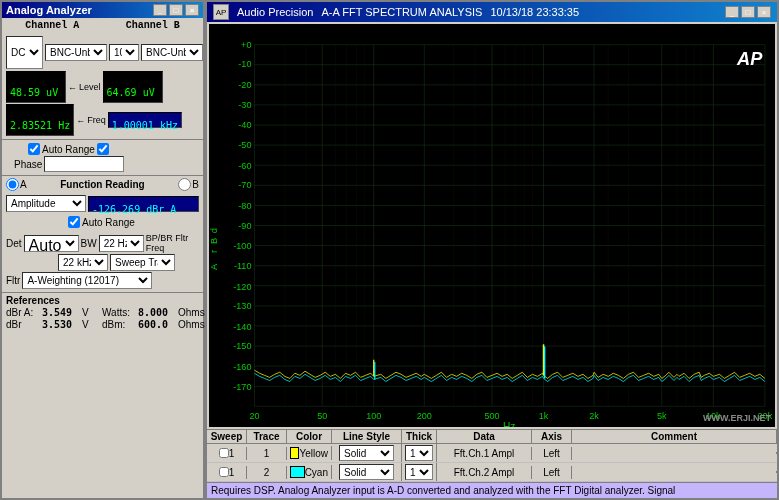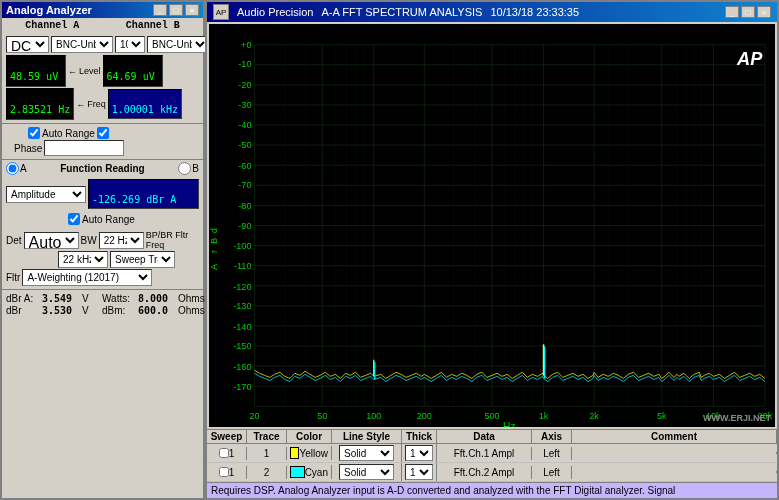--- a/index.html
+++ b/index.html
@@ -55,21 +55,21 @@
       border: 1px inset #404040;
       min-width: 60px;
       height: 16px;
       display: inline-block;
     }
     .blue-display {
       background: #000080;
       color: #00ffff;
       font-family: monospace;
       font-size: 10px;
-      padding: 14px 3px;
+      padding: 7px 3px;
       border: 1px inset #404040;
       min-width: 60px;
       height: 16px;
       display: inline-block;
     }
     .channel-header {
       display: flex;
       gap: 2px;
       padding: 2px 4px;
       background: #d4d0c8;
@@ -83,21 +83,21 @@
       align-items: center;
       gap: 2px;
     }
     .radio-label { display: flex; align-items: center; gap: 1px; cursor: pointer; }
     .amplitude-row {
       padding: 2px 4px;
       display: flex;
       align-items: center;
       gap: 2px;
     }
-    select.small { width: 70px; font-size: 14px; height: 17px; }
+    select.small { width: 70px; font-size: 10px; height: 33px; }
     select.medium { width: 80px; font-size: 10px; height: 17px; }
     .references-section { padding: 2px 4px; }
     .ref-title { font-weight: bold; margin-bottom: 1px; }
     .ref-row { display: flex; gap: 4px; align-items: center; margin: 1px 0; }
     .ref-label { width: 32px; }
     .ref-val { font-family: monospace; font-weight: bold; width: 36px; }
     .unit { width: 16px; }
 
     
     #right-panel {
@@ -282,20 +282,21 @@
     </div>
     <div class="row">
       <span class="label">Fltr</span>
       <select style="width:130px;font-size:10px;height:17px;">
         <option>A-Weighting (12017)</option>
       </select>
     </div>
   </div>
 
   <div class="references-section">
+    <div class="ref-title">References</div>
     <div class="ref-row">
       <span class="ref-label">dBr A:</span>
       <span class="ref-val">3.549</span>
       <span class="unit">V</span>
       <span class="ref-label">Watts:</span>
       <span class="ref-val">8.000</span>
       <span class="unit">Ohms</span>
     </div>
     <div class="ref-row">
       <span class="ref-label">dBr</span>

